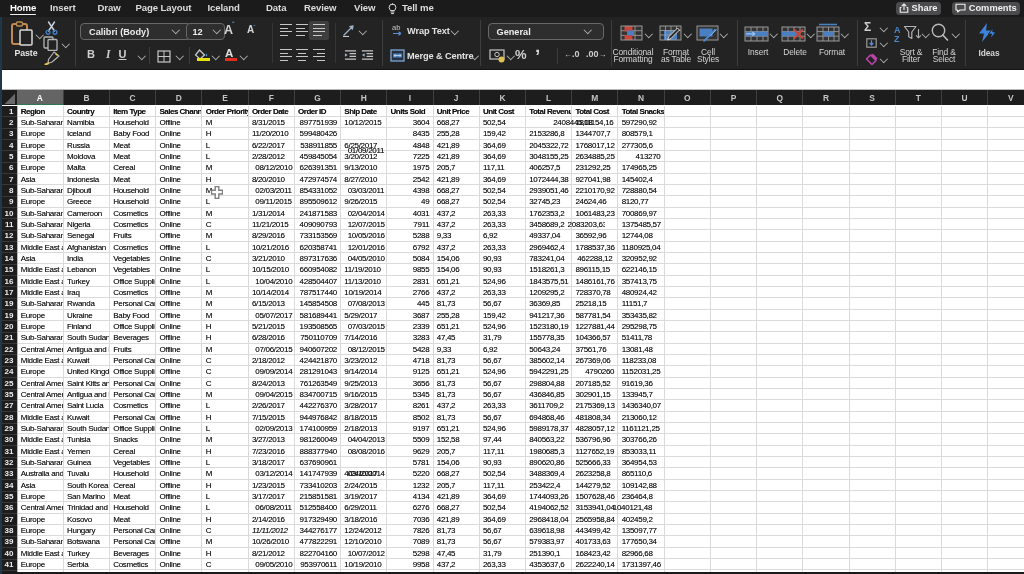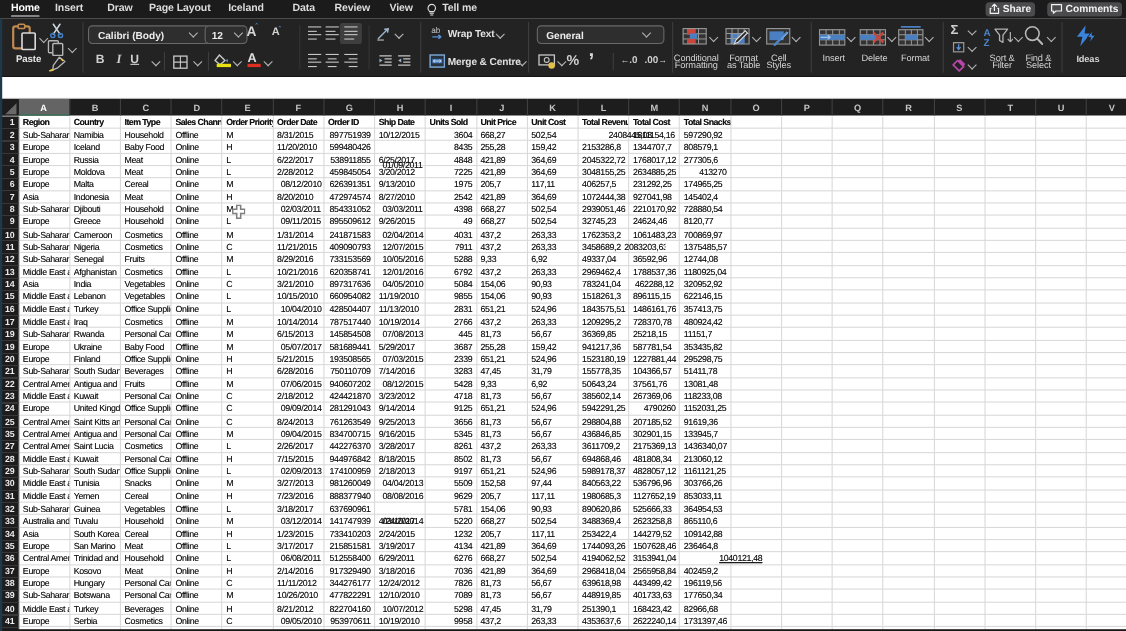--- a/index.html
+++ b/index.html
@@ -892,61 +892,61 @@
 <div class="c" style="top:396.90px;left:139.66px;width:44.22px;padding-left:2.2px;">Online</div>
 <div class="c" style="top:396.90px;left:185.88px;width:44.22px;padding-left:2.2px;">L</div>
 <div class="c" style="top:396.90px;left:232.10px;width:44.22px;padding-left:5.6px;">06/08/2011</div>
 <div class="c cr" style="top:396.90px;left:278.32px;width:44.22px;">512558400</div>
 <div class="c" style="top:396.90px;left:324.54px;width:44.22px;padding-left:2.2px;">6/29/2011</div>
 <div class="c cr" style="top:396.90px;left:370.76px;width:44.22px;">6276</div>
 <div class="c" style="top:396.90px;left:416.98px;width:44.22px;padding-left:2.2px;">668,27</div>
 <div class="c" style="top:396.90px;left:463.20px;width:44.22px;padding-left:2.2px;">502,54</div>
 <div class="c" style="top:396.90px;left:509.42px;width:44.22px;padding-left:2.2px;">4194062,52</div>
 <div class="c" style="top:396.90px;left:555.64px;width:44.22px;padding-left:2.2px;">3153941,04</div>
-<div class="c" style="top:396.90px;left:634px;width:44.22px;padding-left:2.2px;text-decoration:underline;">1040121,48</div>
+<div class="c" style="top:396.90px;left:593px;width:44.22px;padding-left:2.2px;">1040121,48</div>
 <div class="c" style="top:408.24px;left:1.00px;width:44.22px;padding-left:2.2px;">Europe</div>
 <div class="c" style="top:408.24px;left:47.22px;width:44.22px;padding-left:2.2px;">Kosovo</div>
 <div class="c" style="top:408.24px;left:93.44px;width:44.22px;padding-left:2.2px;">Meat</div>
 <div class="c" style="top:408.24px;left:139.66px;width:44.22px;padding-left:2.2px;">Online</div>
 <div class="c" style="top:408.24px;left:185.88px;width:44.22px;padding-left:2.2px;">H</div>
 <div class="c" style="top:408.24px;left:232.10px;width:44.22px;padding-left:2.2px;">2/14/2016</div>
 <div class="c cr" style="top:408.24px;left:278.32px;width:44.22px;">917329490</div>
 <div class="c" style="top:408.24px;left:324.54px;width:44.22px;padding-left:2.2px;">3/18/2016</div>
 <div class="c cr" style="top:408.24px;left:370.76px;width:44.22px;">7036</div>
 <div class="c" style="top:408.24px;left:416.98px;width:44.22px;padding-left:2.2px;">421,89</div>
 <div class="c" style="top:408.24px;left:463.20px;width:44.22px;padding-left:2.2px;">364,69</div>
 <div class="c" style="top:408.24px;left:509.42px;width:44.22px;padding-left:2.2px;">2968418,04</div>
 <div class="c" style="top:408.24px;left:555.64px;width:44.22px;padding-left:2.2px;">2565958,84</div>
 <div class="c" style="top:408.24px;left:601.86px;width:44.22px;padding-left:2.2px;">402459,2</div>
 <div class="c" style="top:419.58px;left:1.00px;width:44.22px;padding-left:2.2px;">Europe</div>
 <div class="c" style="top:419.58px;left:47.22px;width:44.22px;padding-left:2.2px;">Hungary</div>
 <div class="c" style="top:419.58px;left:93.44px;width:44.22px;padding-left:2.2px;">Personal Care</div>
 <div class="c" style="top:419.58px;left:139.66px;width:44.22px;padding-left:2.2px;">Online</div>
 <div class="c" style="top:419.58px;left:185.88px;width:44.22px;padding-left:2.2px;">C</div>
-<div class="c" style="top:419.58px;left:232.10px;width:44.22px;padding-left:2.2px;">11/11/2012</div>
+<div class="c" style="top:419.58px;left:232.10px;width:44.22px;padding-left:2.2px;font-style:italic;">11/11/2012</div>
 <div class="c cr" style="top:419.58px;left:278.32px;width:44.22px;">344276177</div>
 <div class="c" style="top:419.58px;left:324.54px;width:44.22px;padding-left:2.2px;">12/24/2012</div>
 <div class="c cr" style="top:419.58px;left:370.76px;width:44.22px;">7826</div>
 <div class="c" style="top:419.58px;left:416.98px;width:44.22px;padding-left:2.2px;">81,73</div>
 <div class="c" style="top:419.58px;left:463.20px;width:44.22px;padding-left:2.2px;">56,67</div>
 <div class="c" style="top:419.58px;left:509.42px;width:44.22px;padding-left:2.2px;">639618,98</div>
 <div class="c" style="top:419.58px;left:555.64px;width:44.22px;padding-left:2.2px;">443499,42</div>
-<div class="c" style="top:419.58px;left:601.86px;width:44.22px;padding-left:2.2px;">196119,56</div>
+<div class="c" style="top:419.58px;left:601.86px;width:44.22px;padding-left:2.2px;">135097,77</div>
 <div class="c" style="top:430.92px;left:1.00px;width:44.22px;padding-left:2.2px;">Sub-Saharan Africa</div>
 <div class="c" style="top:430.92px;left:47.22px;width:44.22px;padding-left:2.2px;">Botswana</div>
 <div class="c" style="top:430.92px;left:93.44px;width:44.22px;padding-left:2.2px;">Personal Care</div>
 <div class="c" style="top:430.92px;left:139.66px;width:44.22px;padding-left:2.2px;">Offline</div>
 <div class="c" style="top:430.92px;left:185.88px;width:44.22px;padding-left:2.2px;">M</div>
 <div class="c" style="top:430.92px;left:232.10px;width:44.22px;padding-left:2.2px;">10/26/2010</div>
 <div class="c cr" style="top:430.92px;left:278.32px;width:44.22px;">477822291</div>
 <div class="c" style="top:430.92px;left:324.54px;width:44.22px;padding-left:2.2px;">12/10/2010</div>
 <div class="c cr" style="top:430.92px;left:370.76px;width:44.22px;">7089</div>
 <div class="c" style="top:430.92px;left:416.98px;width:44.22px;padding-left:2.2px;">81,73</div>
 <div class="c" style="top:430.92px;left:463.20px;width:44.22px;padding-left:2.2px;">56,67</div>
-<div class="c" style="top:430.92px;left:509.42px;width:44.22px;padding-left:2.2px;">448919,85</div>
+<div class="c" style="top:430.92px;left:509.42px;width:44.22px;padding-left:2.2px;">579383,97</div>
 <div class="c" style="top:430.92px;left:555.64px;width:44.22px;padding-left:2.2px;">401733,63</div>
 <div class="c" style="top:430.92px;left:601.86px;width:44.22px;padding-left:2.2px;">177650,34</div>
 <div class="c" style="top:442.26px;left:1.00px;width:44.22px;padding-left:2.2px;">Middle East and North Africa</div>
 <div class="c" style="top:442.26px;left:47.22px;width:44.22px;padding-left:2.2px;">Turkey</div>
 <div class="c" style="top:442.26px;left:93.44px;width:44.22px;padding-left:2.2px;">Beverages</div>
 <div class="c" style="top:442.26px;left:139.66px;width:44.22px;padding-left:2.2px;">Online</div>
 <div class="c" style="top:442.26px;left:185.88px;width:44.22px;padding-left:2.2px;">H</div>
 <div class="c" style="top:442.26px;left:232.10px;width:44.22px;padding-left:2.2px;">8/21/2012</div>
 <div class="c cr" style="top:442.26px;left:278.32px;width:44.22px;">822704160</div>
 <div class="c" style="top:442.26px;left:324.54px;width:44.22px;padding-left:5.6px;">10/07/2012</div>

